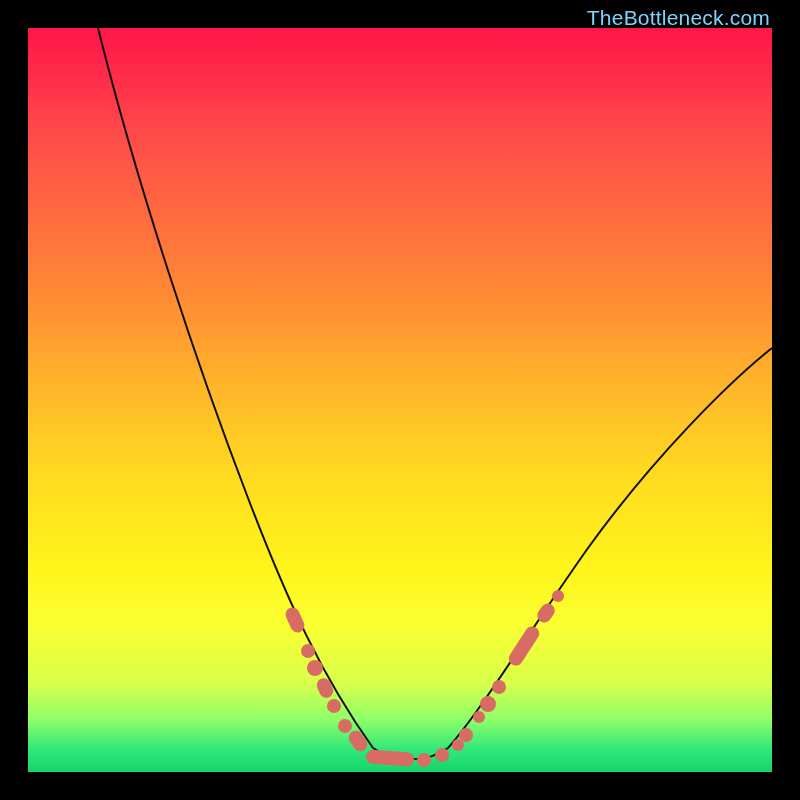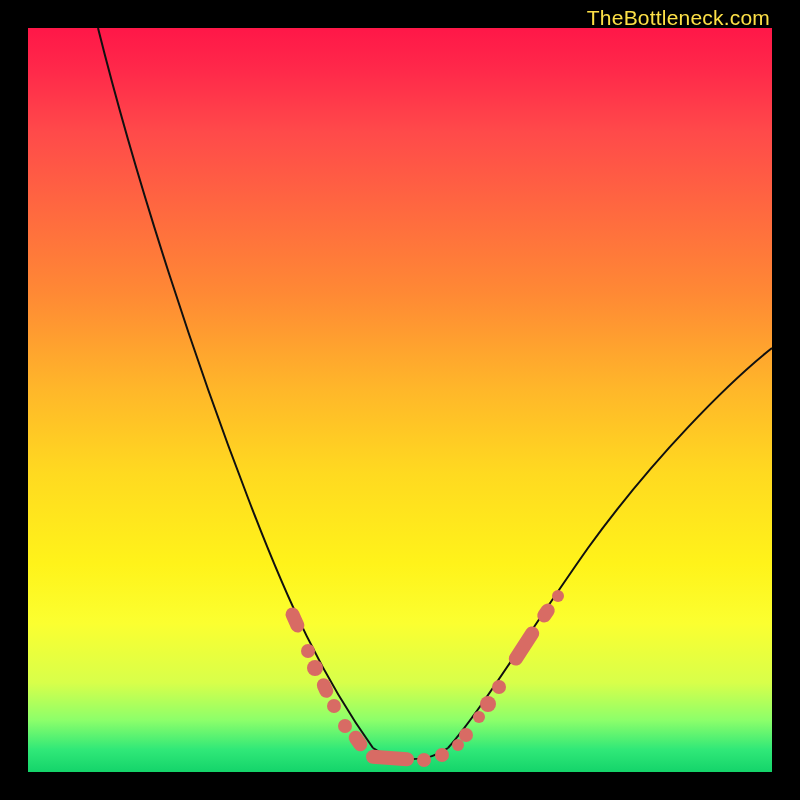--- a/index.html
+++ b/index.html
@@ -40,21 +40,21 @@
       #d8ff4a 88%,
       #8dff6a 93%,
       #30e878 97%,
       #14d46a 100%
     );
   }
   .watermark {
     position: absolute;
     top: 6px;
     right: 30px;
-    color: #fde047;
+    color: #7dd3fc;
     font-size: 21px;
     letter-spacing: 0.2px;
     font-weight: 500;
     user-select: none;
   }
   svg.curve {
     position: absolute;
     left: 0;
     top: 0;
     width: 744px;

